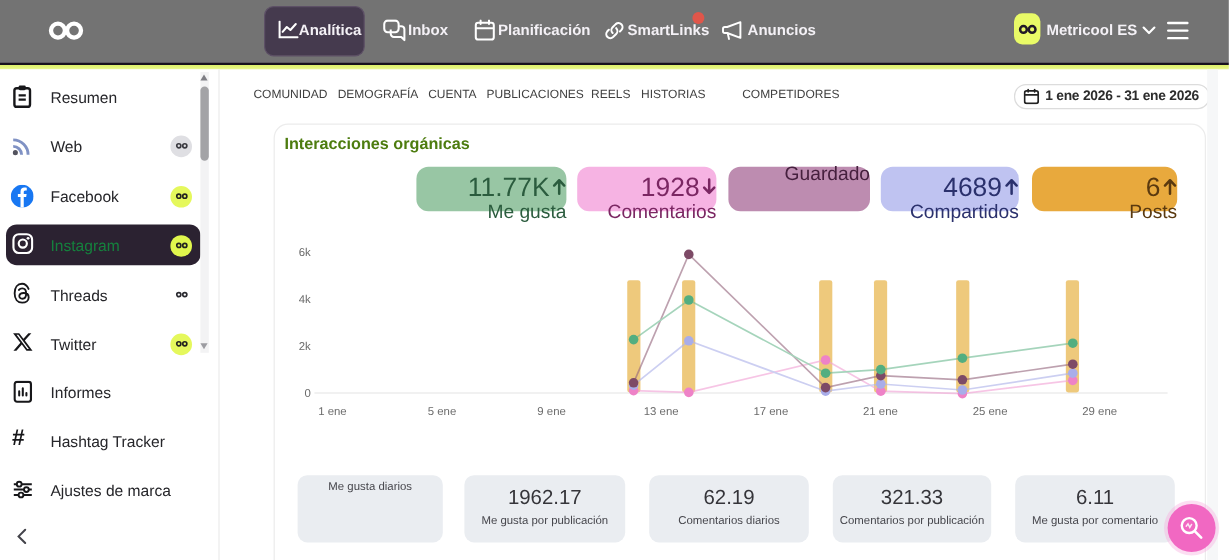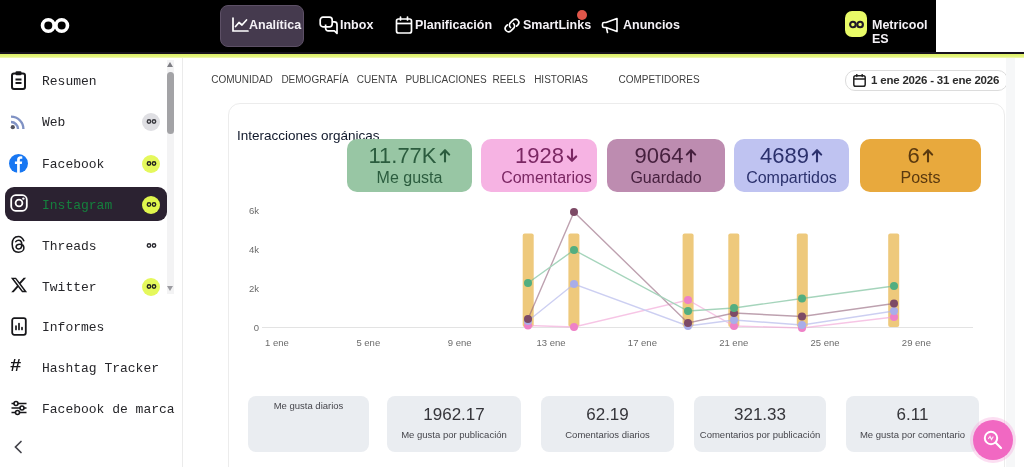--- a/index.html
+++ b/index.html
@@ -1,43 +1,43 @@
 <!DOCTYPE html>
 <html><head>
 <meta charset="utf-8">
 <style>
   * { margin:0; padding:0; box-sizing:border-box; }
   html,body { width:1024px; height:467px; overflow:hidden; background:#fff;
     font-family:"Liberation Sans", sans-serif; }
   .abs { position:absolute; }
   
-  #topbar { position:absolute; left:0; top:0; width:936px; height:52px; background:#000000; }
+  #topbar { position:absolute; left:0; top:0; width:1024px; height:52px; background:#737373; }
   #limeline { position:absolute; left:0; top:52px; width:1024px; height:6px;
     background:linear-gradient(to bottom,#17111d 0,#17111d 2px,#dcee67 2px,#e6f584 5px,#f4facd 6px); }
   .navtxt { color:#f4f1f6; font-size:12.5px; font-weight:bold; }
   #btn-analitica { position:absolute; left:220px; top:5px; width:84px; height:42px;
     background:#453a4e; border:1px solid #5d5066; border-radius:8px; }
   
   #sidebar { position:absolute; left:0; top:58px; width:183px; height:409px; background:#fff;
     border-right:1px solid #ebebeb; }
-  .srow { position:absolute; left:0; width:183px; height:34px;font-family:Liberation Mono, monospace; }
+  .srow { position:absolute; left:0; width:183px; height:34px; }
   .slabel { position:absolute; left:42px; top:50%; transform:translateY(-50%);
     font-size:13px; color:#26262a; font-weight:500; white-space:nowrap; }
   .badge { position:absolute; left:142px; top:50%; transform:translateY(-50%);
     width:18px; height:18px; border-radius:50%; }
   #pill { position:absolute; left:5px; top:187px; width:162px; height:34px;
     background:#2b2231; border-radius:9px; }
   
   .tab { position:absolute; top:73.5px; font-size:10px; color:#3f3f3f; font-weight:400; transform:translateX(-50%); }
   #datebox { position:absolute; left:845px; top:70px; width:163px; height:21px;
     background:#fff; border:1px solid #dcdcdc; border-radius:10px; }
   #card { position:absolute; left:228px; top:103px; width:777px; height:380px;
     background:#fff; border:1px solid #ececec; border-radius:12px; }
-  #title { position:absolute; left:237px; top:112px; font-size:13.5px; font-weight:normal; color:#0f172a;margin-top:16px; }
-  .stat { position:absolute; top:139px; height:53px; border-radius:10px; text-align:center; }
+  #title { position:absolute; left:237px; top:112px; font-size:13.5px; font-weight:bold; color:#4d7c0f; }
+  .stat { position:absolute; top:139px; height:37px; border-radius:10px; text-align:right; }
   .stat .num { font-size:22px; font-weight:500; line-height:30px; margin-top:2px; }
   .arrsvg { margin-left:2px; }
   .stat .lbl { font-size:16px; margin-top:-2px; }
   .gbox { position:absolute; top:396px; height:56px; border-radius:8px; background:#eaedf1; text-align:center; }
   .gbox .num { font-size:17px; font-weight:500; color:#35353a; margin-top:9px; }
   .gbox .lbl { font-size:9.5px; color:#46464c; margin-top:4px; }
   #pinkbtn { position:absolute; left:973px; top:420px; width:40px; height:40px; border-radius:50%;
     background:#f168c2; box-shadow:0 0 0 3px rgba(246,168,220,.38); }
 </style>
 </head>
@@ -182,21 +182,21 @@
   <div class="slabel">Hashtag Tracker</div>
 </div>
 
 <div class="srow" style="top:392px;">
   <svg class="abs" style="left:10px;top:7px" width="18" height="18" viewBox="0 0 18 18">
     <path d="M1.5 4.5 H16.5 M1.5 9 H16.5 M1.5 13.5 H16.5" stroke="#17171a" stroke-width="1.7"></path>
     <circle cx="6" cy="4.5" r="2" fill="#fff" stroke="#17171a" stroke-width="1.6"></circle>
     <circle cx="12" cy="9" r="2" fill="#fff" stroke="#17171a" stroke-width="1.6"></circle>
     <circle cx="7.5" cy="13.5" r="2" fill="#fff" stroke="#17171a" stroke-width="1.6"></circle>
   </svg>
-  <div class="slabel">Facebook de marca</div>
+  <div class="slabel">Ajustes de marca</div>
 </div>
 
 <svg class="abs" style="left:13px;top:440px" width="10" height="14" viewBox="0 0 10 14">
   <path d="M8 1.5 L2.5 7 L8 12.5" fill="none" stroke="#43434a" stroke-width="1.7" stroke-linecap="round"></path>
 </svg>
 
 <div class="abs" style="left:167px;top:60px;width:7px;height:234px;background:#f3f3f4;"></div>
 <div class="abs" style="left:167px;top:72px;width:7px;height:62px;background:#a3a3a6;border-radius:3.5px;"></div>
 <div class="abs" style="left:167px;top:62px;width:0;height:0;border-left:3.5px solid transparent;border-right:3.5px solid transparent;border-bottom:5px solid #7e7e84;"></div>
 <div class="abs" style="left:167px;top:286px;width:0;height:0;border-left:3.5px solid transparent;border-right:3.5px solid transparent;border-top:5px solid #9c9ca1;"></div>
@@ -227,23 +227,20 @@
       </svg></div>
     <div class="lbl">Me gusta</div>
 </div>
 <div class="stat" style="left:481px;width:116px;background:#f6b3e3;color:#7b2763;padding-left:15px;">
   <div class="num">1928<svg class="arrsvg" width="12" height="15" viewBox="0 0 12 15">
         <path d="M6 1.5 V12 M1.8 8.4 L6 12.8 L10.2 8.4" fill="none" stroke="currentColor" stroke-width="2.1" stroke-linecap="round" stroke-linejoin="round"></path>
       </svg></div>
     <div class="lbl">Comentarios</div>
 </div>
 <div class="stat" style="left:607px;width:118px;background:#bd8cb0;color:#46203e;">
-  <div class="num">9064<svg class="arrsvg" width="12" height="15" viewBox="0 0 12 15">
-        <path d="M6 13.5 V3 M1.8 6.6 L6 2.2 L10.2 6.6" fill="none" stroke="currentColor" stroke-width="2.1" stroke-linecap="round" stroke-linejoin="round"></path>
-      </svg></div>
     <div class="lbl">Guardado</div>
 </div>
 <div class="stat" style="left:734px;width:115px;background:#bfc3f1;color:#2b316d;">
   <div class="num">4689<svg class="arrsvg" width="12" height="15" viewBox="0 0 12 15">
         <path d="M6 13.5 V3 M1.8 6.6 L6 2.2 L10.2 6.6" fill="none" stroke="currentColor" stroke-width="2.1" stroke-linecap="round" stroke-linejoin="round"></path>
       </svg></div>
     <div class="lbl">Compartidos</div>
 </div>
 <div class="stat" style="left:860px;width:121px;background:#e8a93d;color:#5a390f;">
   <div class="num">6<svg class="arrsvg" width="12" height="15" viewBox="0 0 12 15">

